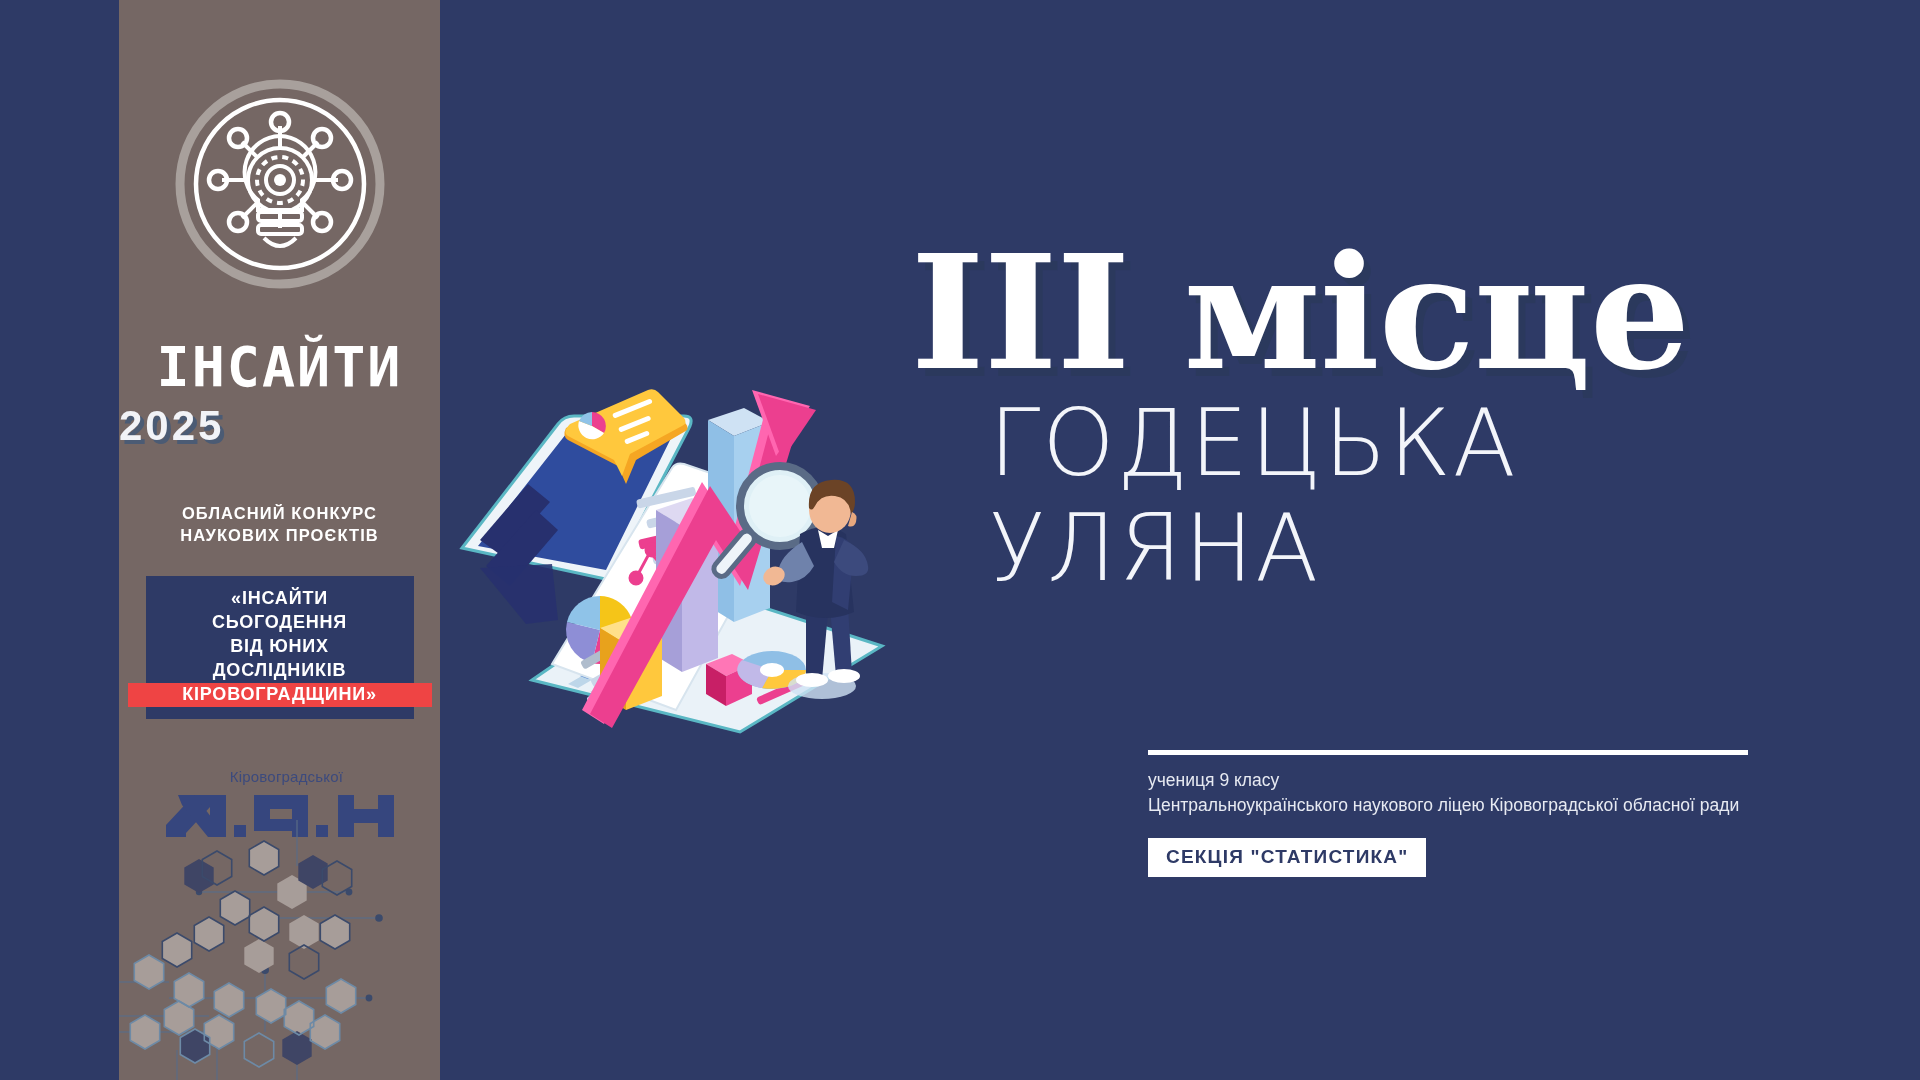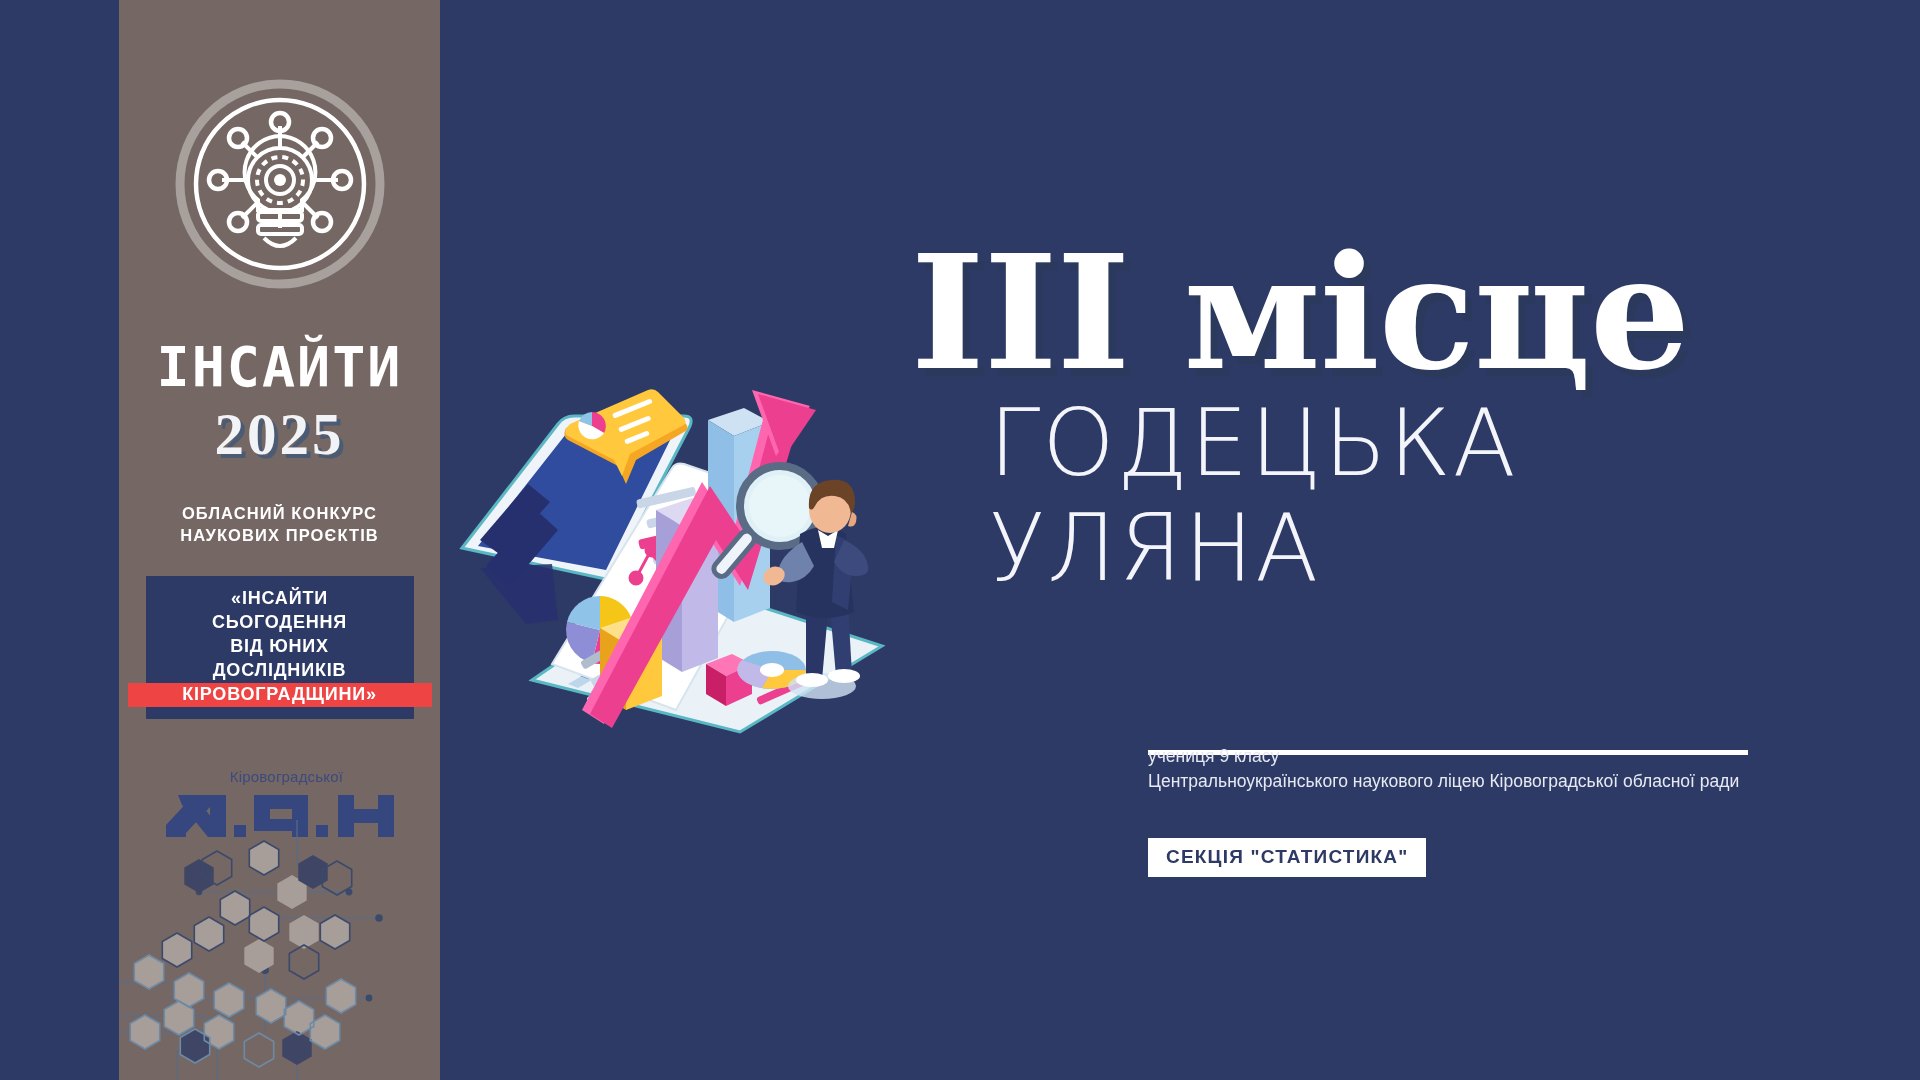--- a/index.html
+++ b/index.html
@@ -27,23 +27,23 @@
   .emblem svg{display:block;width:212px;height:212px;}
 
   
   .wm-insights{
     position:absolute;left:0;right:0;top:340px;text-align:center;
     font-family:"DejaVu Sans Mono","Liberation Mono",monospace;
     font-weight:700;font-size:55px;letter-spacing:2px;color:#ffffff;
     line-height:1;
   }
   .wm-year{
-    position:absolute;left:0;right:0;top:405px;text-align:center;
-    font-family:Liberation Serif, serif;
-    font-weight:700;font-size:59px;letter-spacing:3px;color:#f2f3f7;
+    position:absolute;left:0;right:0;top:405px;text-align:left;
+    font-family:Liberation Sans, sans-serif;
+    font-weight:700;font-size:42px;letter-spacing:3px;color:#f2f3f7;
     line-height:1;
     text-shadow:4px 4px 0 #4b5b74;
   }
   .wm-sub{
     position:absolute;left:0;right:0;top:503px;text-align:center;
     font-size:16.5px;font-weight:700;letter-spacing:1.1px;color:#ffffff;
     line-height:1.33;
   }
 
   
@@ -101,21 +101,21 @@
     letter-spacing:2px;
     margin-left:34px;
   }
   .person .ln{display:block;}
 
   .rule{
     position:absolute;left:1148px;top:750px;width:600px;height:5px;
     background:#ffffff;
   }
   .credits{
-    position:absolute;left:1148px;top:744px;width:640px;
+    position:absolute;left:1148px;top:768px;width:640px;
     color:#e7eaf2;font-size:17.5px;line-height:1.42;font-weight:400;
   }
   .credits .ln{display:block;white-space:nowrap;}
 
   .section-badge{
     position:absolute;left:1148px;top:838px;
     background:#ffffff;color:#2e3a66;
     padding:8px 18px 9px;
     font-size:19px;font-weight:700;letter-spacing:1.2px;
     display:inline-block;

